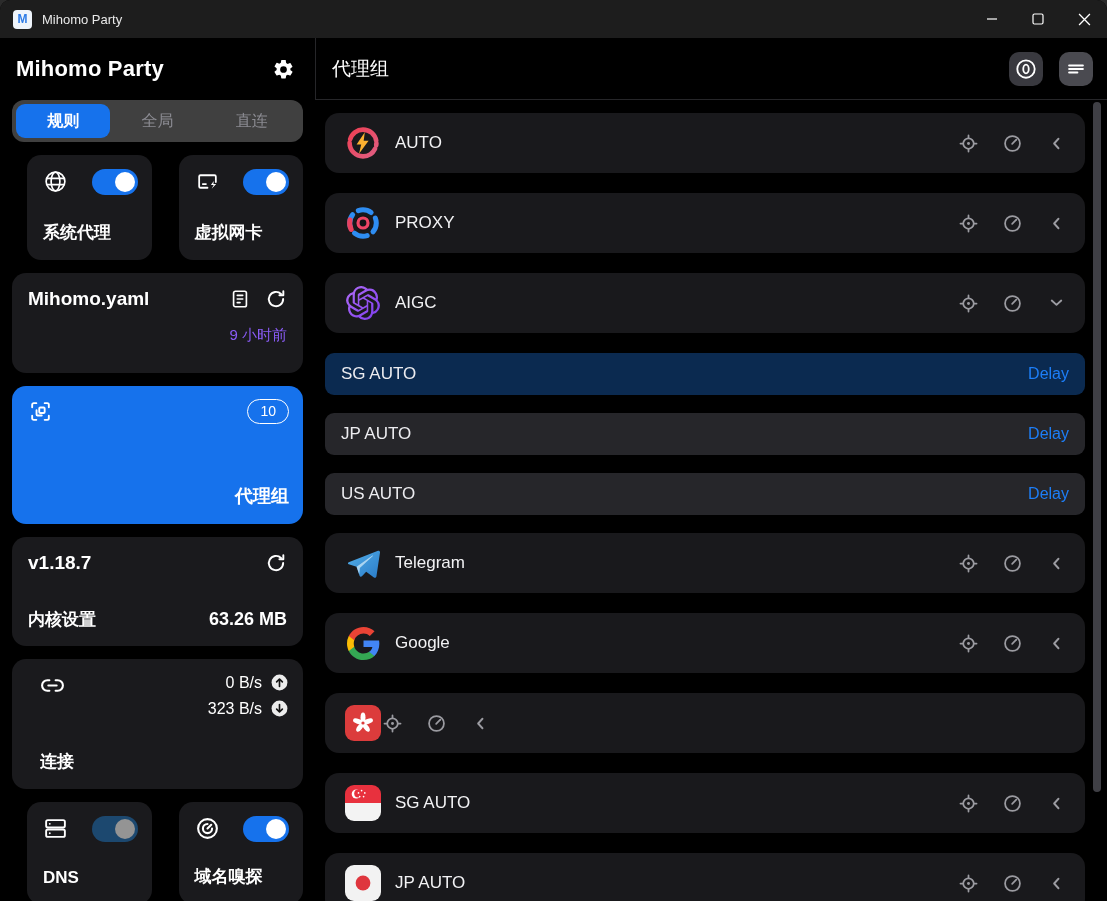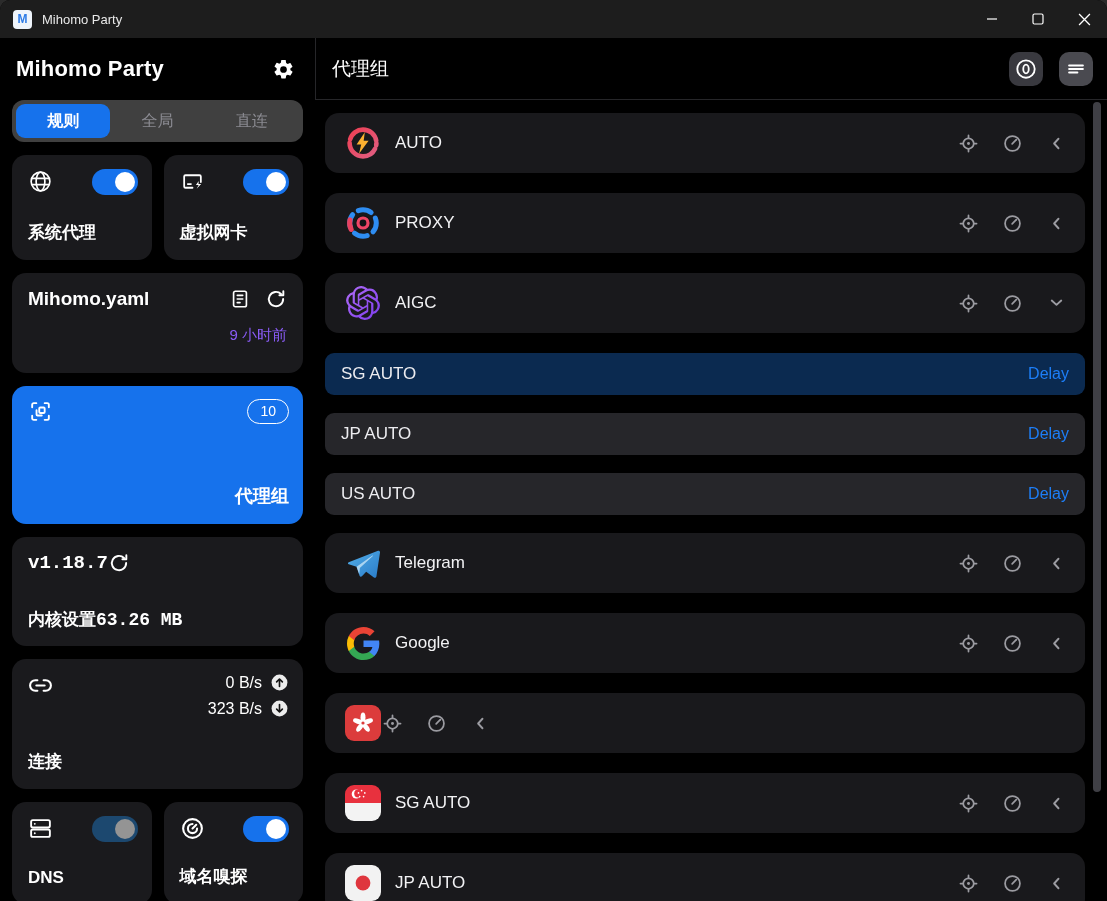--- a/index.html
+++ b/index.html
@@ -18,40 +18,40 @@
   .main{flex:1;display:flex;flex-direction:column;min-width:0;}
   
   .sb-header{height:62px;display:flex;align-items:center;justify-content:space-between;padding:0 8px 0 4px;}
   .sb-title{color:#fff;font-size:22px;font-weight:bold;letter-spacing:.2px;}
   .icon-btn{display:flex;align-items:center;justify-content:center;cursor:pointer;}
   .tabbar{height:42px;background:#404040;border-radius:12px;display:flex;padding:4px;box-sizing:border-box;margin-bottom:13px;}
   .tab{flex:1;display:flex;align-items:center;justify-content:center;color:#8b8b92;font-size:16px;border-radius:9px;cursor:pointer;}
   .tab.active{background:#1672ec;color:#fff;font-weight:bold;}
   .card{background:#1a1a1d;border-radius:14px;box-sizing:border-box;}
   .grid2{display:grid;grid-template-columns:1fr 1fr;gap:12px;margin-bottom:13px;}
-  .toggle-card{height:105px;padding:14px 14px 16px 16px;display:flex;flex-direction:column;justify-content:space-between;}
+  .toggle-card{height:105px;padding:14px 14px 16px 16px;display:flex;flex-direction:column;justify-content:space-between;margin-left:15px;}
   .tc-top{display:flex;align-items:flex-start;justify-content:space-between;}
   .card-label{color:#fff;font-size:17px;font-weight:bold;}
   .toggle{width:46px;height:26px;border-radius:13px;background:#1672ec;position:relative;cursor:pointer;flex:none;}
   .toggle .knob{position:absolute;width:20px;height:20px;border-radius:50%;background:#fff;top:3px;right:3px;}
   .toggle.dim{background:#1c486f;}
   .toggle.dim .knob{background:#949494;}
   .profile-card{height:100px;padding:15px 16px;margin-bottom:13px;}
   .pc-row1{display:flex;align-items:center;justify-content:space-between;}
   .pc-name{color:#fff;font-size:19px;font-weight:bold;}
   .pc-icons{display:flex;align-items:center;gap:14px;}
   .pc-row2{text-align:right;color:#8b5cf6;font-size:15px;margin-top:16px;}
   .pg-card{height:109px;background:#1672ec;padding:13px 14px 16px 16px;margin-bottom:13px;display:flex;flex-direction:column;justify-content:space-between;cursor:pointer;text-align:right;}
   .pg-top{display:flex;align-items:flex-start;justify-content:space-between;}
   .pg-badge{border:1.5px solid #fff;border-radius:999px;color:#fff;font-size:14px;padding:3px 12px;line-height:1.2;}
   .core-card{height:109px;padding:15px 16px;margin-bottom:13px;display:flex;flex-direction:column;justify-content:space-between;cursor:pointer;}
-  .cc-row{display:flex;align-items:center;font-family:Liberation Mono, monospace;}
+  .cc-row{display:flex;align-items:center;justify-content:space-between;}
   .cc-ver{color:#fff;font-size:19px;font-weight:bold;}
   .cc-mem{color:#fff;font-size:18px;font-weight:bold;}
-  .conn-card{height:130px;padding:14px 14px 16px 16px;margin-bottom:13px;display:flex;flex-direction:column;justify-content:space-between;cursor:pointer;}
+  .conn-card{height:130px;padding:14px 14px 16px 28px;margin-bottom:13px;display:flex;flex-direction:column;justify-content:space-between;cursor:pointer;}
   .conn-top{display:flex;justify-content:space-between;align-items:flex-start;}
   .speed-col{display:flex;flex-direction:column;gap:7px;align-items:flex-end;}
   .speed-row{display:flex;align-items:center;gap:8px;color:#fff;font-size:16px;}
   
   .main-header{height:62px;flex:none;border-left:1px solid #262629;border-bottom:1px solid #262629;
     display:flex;align-items:center;justify-content:space-between;padding:0 14px 0 16px;box-sizing:border-box;}
   .main-title{color:#fff;font-size:19px;}
   .mh-actions{display:flex;gap:16px;}
   .mh-btn{width:34px;height:34px;border-radius:10px;display:flex;align-items:center;justify-content:center;cursor:pointer;}
   .mh-btn.b1{background:#39393f;}

